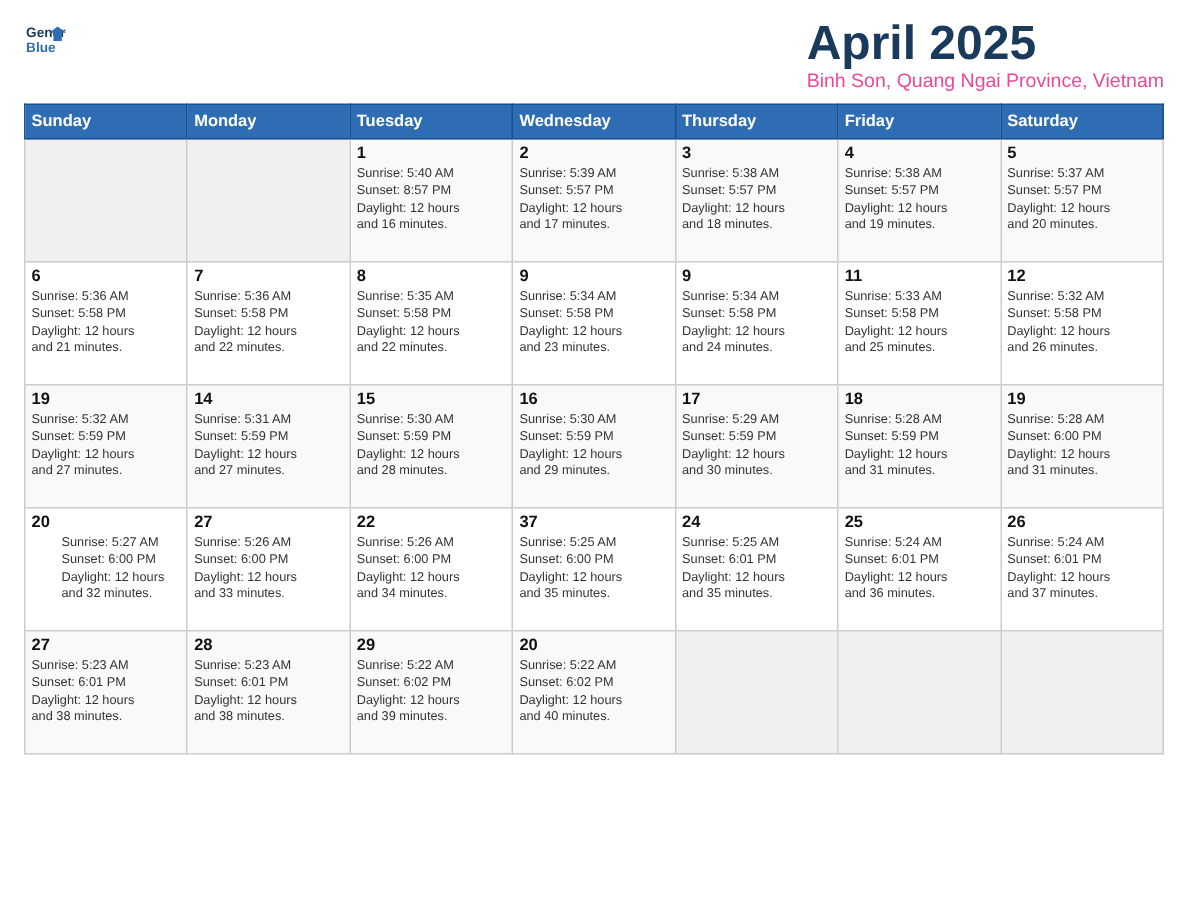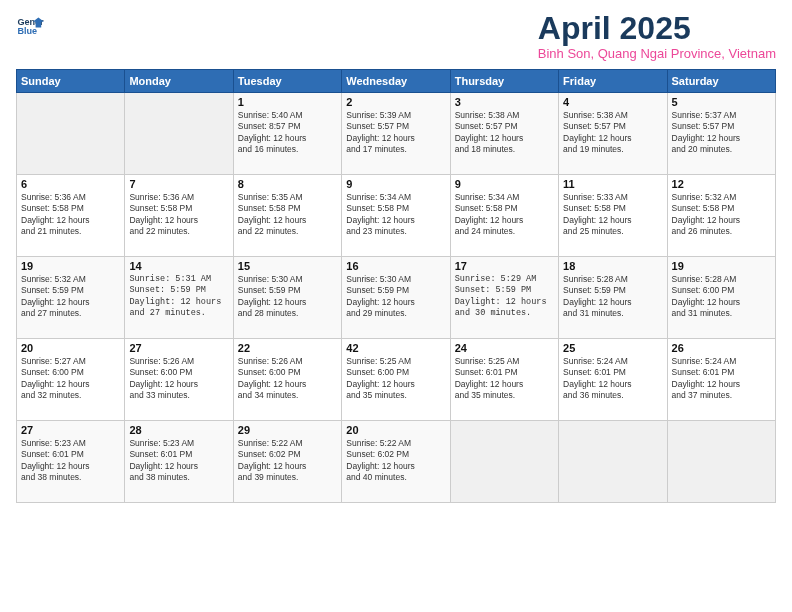--- a/index.html
+++ b/index.html
@@ -214,42 +214,42 @@
         <tr>
           <td>
             <span class="day-num">19</span>
             <div class="day-info" style="white-space: pre-line;">Sunrise: 5:32 AM
 Sunset: 5:59 PM
 Daylight: 12 hours
 and 27 minutes.</div>
           </td>
           <td>
             <span class="day-num">14</span>
-            <div class="day-info" style="white-space: pre-line; font-family: Liberation Mono, monospace;">Sunrise: 5:31 AM
+            <div class="day-info" style="white-space: pre-line;">Sunrise: 5:31 AM
 Sunset: 5:59 PM
 Daylight: 12 hours
 and 27 minutes.</div>
           </td>
           <td>
             <span class="day-num">15</span>
             <div class="day-info" style="white-space: pre-line;">Sunrise: 5:30 AM
 Sunset: 5:59 PM
 Daylight: 12 hours
 and 28 minutes.</div>
           </td>
           <td>
             <span class="day-num">16</span>
             <div class="day-info" style="white-space: pre-line;">Sunrise: 5:30 AM
 Sunset: 5:59 PM
 Daylight: 12 hours
 and 29 minutes.</div>
           </td>
           <td>
             <span class="day-num">17</span>
-            <div class="day-info" style="white-space: pre-line; font-family: Liberation Mono, monospace;">Sunrise: 5:29 AM
+            <div class="day-info" style="white-space: pre-line;">Sunrise: 5:29 AM
 Sunset: 5:59 PM
 Daylight: 12 hours
 and 30 minutes.</div>
           </td>
           <td>
             <span class="day-num">18</span>
             <div class="day-info" style="white-space: pre-line;">Sunrise: 5:28 AM
 Sunset: 5:59 PM
 Daylight: 12 hours
 and 31 minutes.</div>
@@ -258,41 +258,41 @@
             <span class="day-num">19</span>
             <div class="day-info" style="white-space: pre-line;">Sunrise: 5:28 AM
 Sunset: 6:00 PM
 Daylight: 12 hours
 and 31 minutes.</div>
           </td>
         </tr>
         <tr>
           <td>
             <span class="day-num">20</span>
-            <div class="day-info" style="white-space: pre-line;">Sunrise: 5:27 AM
+            <div class="day-info" style="white-space: pre-line; margin-left: 20px;">Sunrise: 5:27 AM
 Sunset: 6:00 PM
 Daylight: 12 hours
 and 32 minutes.</div>
           </td>
           <td>
             <span class="day-num">27</span>
             <div class="day-info" style="white-space: pre-line;">Sunrise: 5:26 AM
 Sunset: 6:00 PM
 Daylight: 12 hours
 and 33 minutes.</div>
           </td>
           <td>
             <span class="day-num">22</span>
             <div class="day-info" style="white-space: pre-line;">Sunrise: 5:26 AM
 Sunset: 6:00 PM
 Daylight: 12 hours
 and 34 minutes.</div>
           </td>
           <td>
-            <span class="day-num">42</span>
+            <span class="day-num">37</span>
             <div class="day-info" style="white-space: pre-line;">Sunrise: 5:25 AM
 Sunset: 6:00 PM
 Daylight: 12 hours
 and 35 minutes.</div>
           </td>
           <td>
             <span class="day-num">24</span>
             <div class="day-info" style="white-space: pre-line;">Sunrise: 5:25 AM
 Sunset: 6:01 PM
 Daylight: 12 hours

